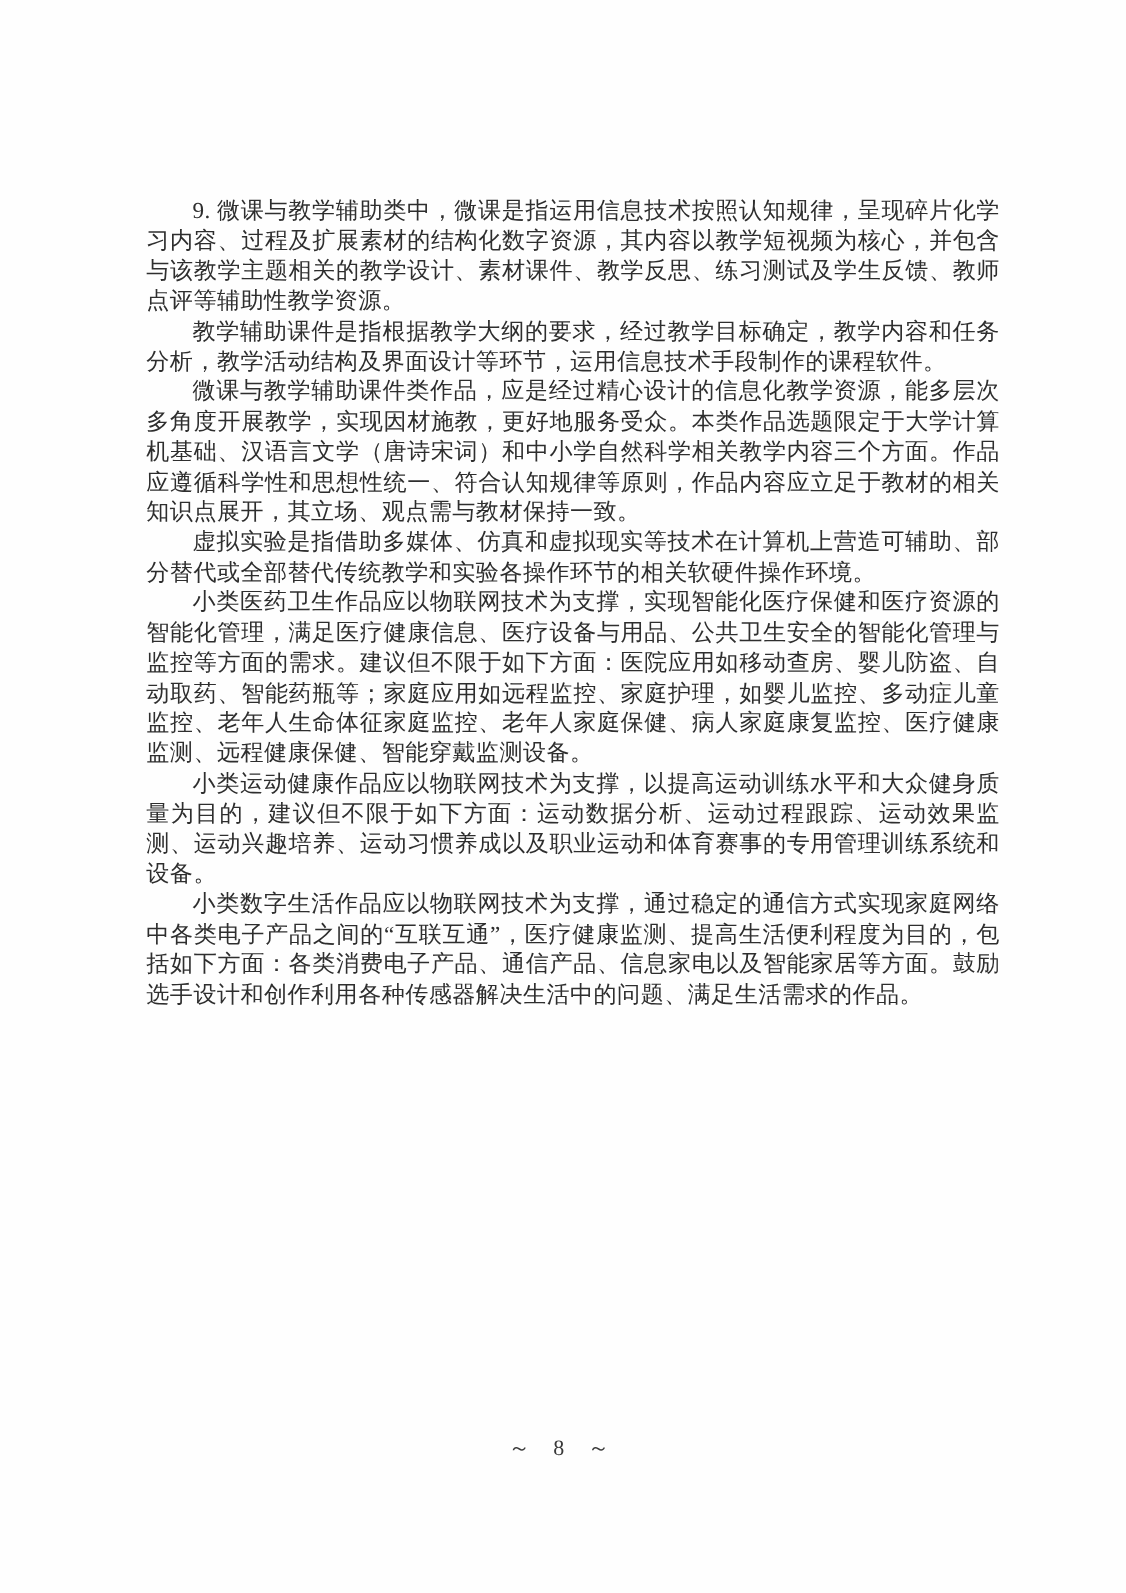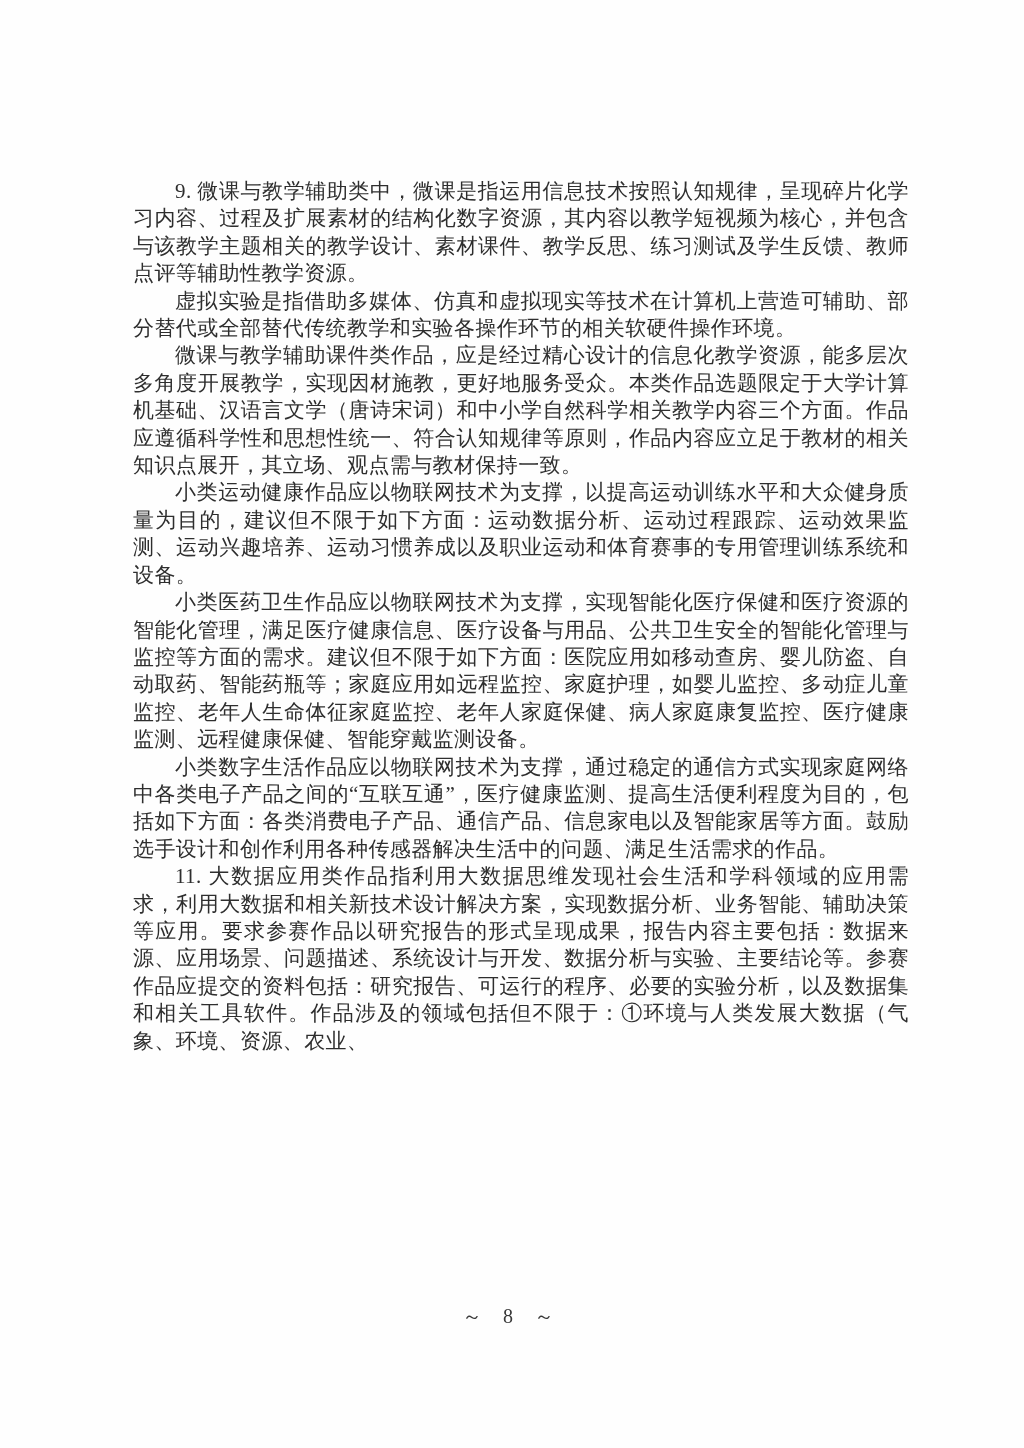--- a/index.html
+++ b/index.html
@@ -43,21 +43,21 @@
     font-size: 20px;
     letter-spacing: 8px;
   }
 </style>
 </head>
 <body>
 
 <div class="page">
   <div class="content">
     <p>9. 微课与教学辅助类中，微课是指运用信息技术按照认知规律，呈现碎片化学习内容、过程及扩展素材的结构化数字资源，其内容以教学短视频为核心，并包含与该教学主题相关的教学设计、素材课件、教学反思、练习测试及学生反馈、教师点评等辅助性教学资源。</p>
+    <p>教学辅助课件是指根据教学大纲的要求，经过教学目标确定，教学内容和任务分析，教学活动结构及界面设计等环节，运用信息技术手段制作的课程软件。</p>
+    <p>微课与教学辅助课件类作品，应是经过精心设计的信息化教学资源，能多层次多角度开展教学，实现因材施教，更好地服务受众。本类作品选题限定于大学计算机基础、汉语言文学（唐诗宋词）和中小学自然科学相关教学内容三个方面。作品应遵循科学性和思想性统一、符合认知规律等原则，作品内容应立足于教材的相关知识点展开，其立场、观点需与教材保持一致。</p>
     <p>虚拟实验是指借助多媒体、仿真和虚拟现实等技术在计算机上营造可辅助、部分替代或全部替代传统教学和实验各操作环节的相关软硬件操作环境。</p>
-    <p>微课与教学辅助课件类作品，应是经过精心设计的信息化教学资源，能多层次多角度开展教学，实现因材施教，更好地服务受众。本类作品选题限定于大学计算机基础、汉语言文学（唐诗宋词）和中小学自然科学相关教学内容三个方面。作品应遵循科学性和思想性统一、符合认知规律等原则，作品内容应立足于教材的相关知识点展开，其立场、观点需与教材保持一致。</p>
+    <p>小类医药卫生作品应以物联网技术为支撑，实现智能化医疗保健和医疗资源的智能化管理，满足医疗健康信息、医疗设备与用品、公共卫生安全的智能化管理与监控等方面的需求。建议但不限于如下方面：医院应用如移动查房、婴儿防盗、自动取药、智能药瓶等；家庭应用如远程监控、家庭护理，如婴儿监控、多动症儿童监控、老年人生命体征家庭监控、老年人家庭保健、病人家庭康复监控、医疗健康监测、远程健康保健、智能穿戴监测设备。</p>
     <p>小类运动健康作品应以物联网技术为支撑，以提高运动训练水平和大众健身质量为目的，建议但不限于如下方面：运动数据分析、运动过程跟踪、运动效果监测、运动兴趣培养、运动习惯养成以及职业运动和体育赛事的专用管理训练系统和设备。</p>
-    <p>小类医药卫生作品应以物联网技术为支撑，实现智能化医疗保健和医疗资源的智能化管理，满足医疗健康信息、医疗设备与用品、公共卫生安全的智能化管理与监控等方面的需求。建议但不限于如下方面：医院应用如移动查房、婴儿防盗、自动取药、智能药瓶等；家庭应用如远程监控、家庭护理，如婴儿监控、多动症儿童监控、老年人生命体征家庭监控、老年人家庭保健、病人家庭康复监控、医疗健康监测、远程健康保健、智能穿戴监测设备。</p>
     <p>小类数字生活作品应以物联网技术为支撑，通过稳定的通信方式实现家庭网络中各类电子产品之间的“互联互通”，医疗健康监测、提高生活便利程度为目的，包括如下方面：各类消费电子产品、通信产品、信息家电以及智能家居等方面。鼓励选手设计和创作利用各种传感器解决生活中的问题、满足生活需求的作品。</p>
-    <p>11. 大数据应用类作品指利用大数据思维发现社会生活和学科领域的应用需求，利用大数据和相关新技术设计解决方案，实现数据分析、业务智能、辅助决策等应用。要求参赛作品以研究报告的形式呈现成果，报告内容主要包括：数据来源、应用场景、问题描述、系统设计与开发、数据分析与实验、主要结论等。参赛作品应提交的资料包括：研究报告、可运行的程序、必要的实验分析，以及数据集和相关工具软件。作品涉及的领域包括但不限于：①环境与人类发展大数据（气象、环境、资源、农业、</p>
   </div>
   <div class="footer">～ 8 ～</div>
 </div>
 
 </body></html>

